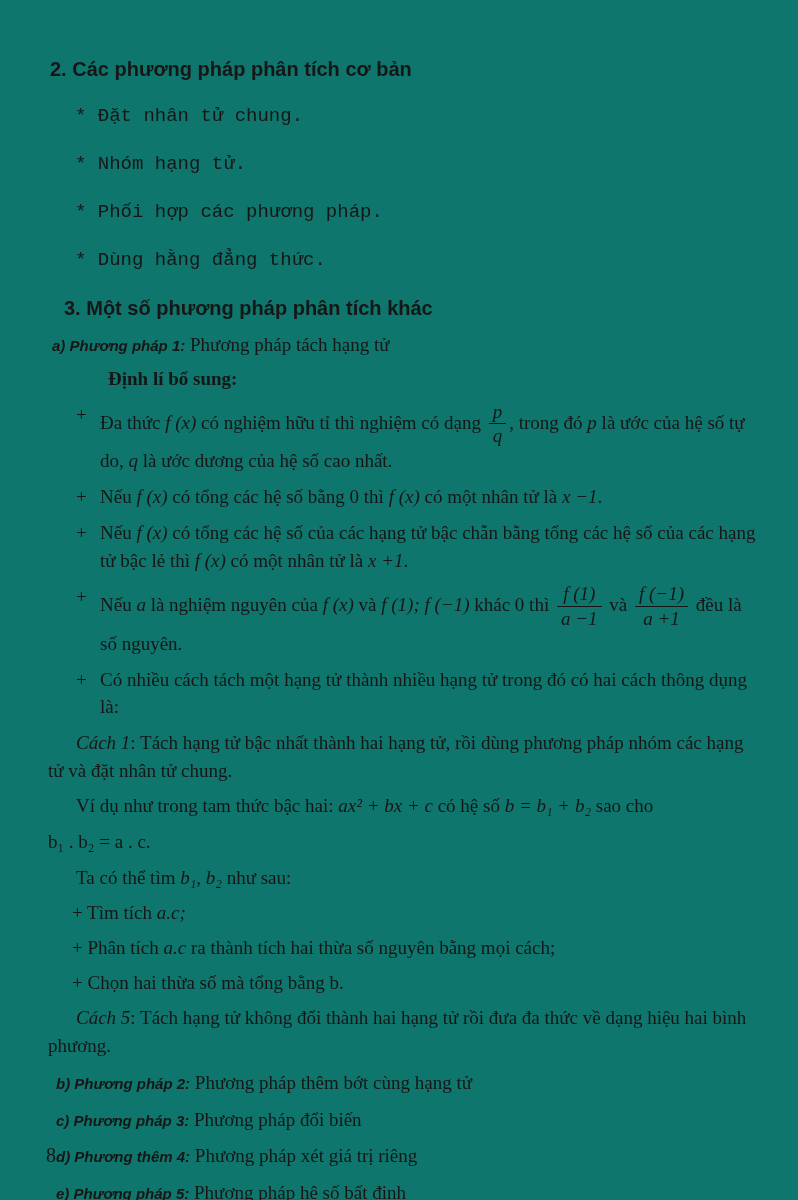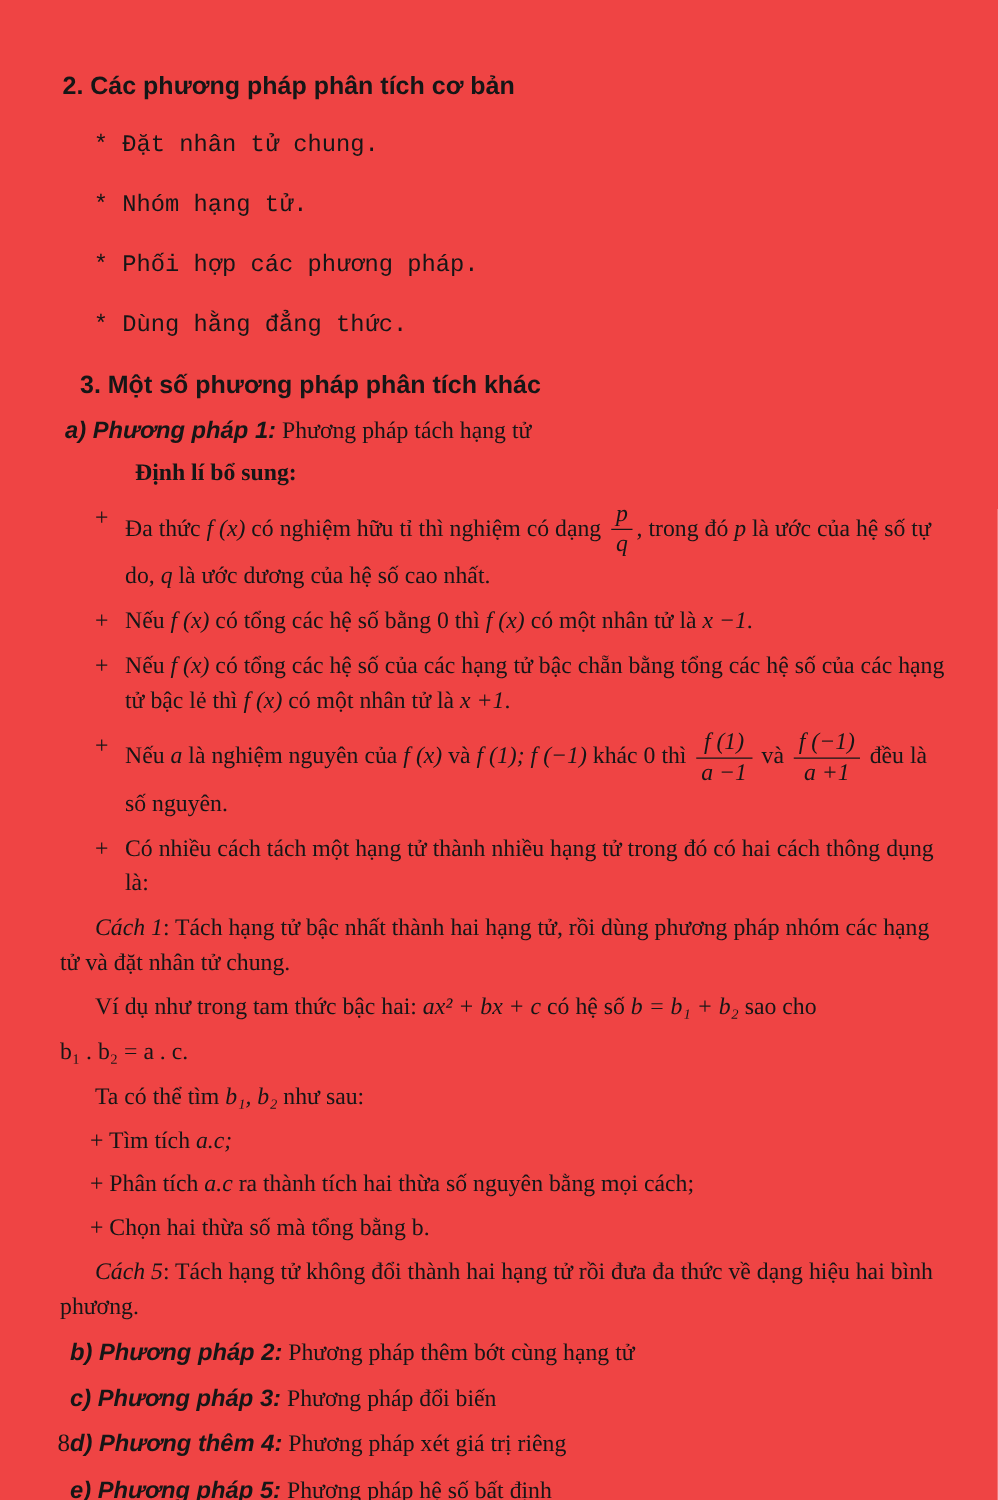--- a/index.html
+++ b/index.html
@@ -1,21 +1,21 @@
 <!DOCTYPE html>
 <html><head>
 <meta charset="utf-8">
 <style>
   html, body { margin: 0; padding: 0; }
   body { background: #ffffff; }
   .page {
     width: 798px;
     height: 1200px;
     margin: 0 auto;
-    background: #ef4444;
+    background: #0f766e;
     position: relative;
     box-sizing: border-box;
     padding: 56px 42px 0 48px;
     font-family: "Liberation Serif", "DejaVu Serif", serif;
     font-size: 19px;
     line-height: 1.47;
     color: #161616;
     overflow: hidden;
   }
   .heading {
@@ -27,21 +27,21 @@
   }
   .h3 { margin-top: 14px; margin-left: 16px; }
   .bullets { margin: 0 0 4px 0; }
   .bullet { padding-left: 27px; margin: 20px 0; font-family: Liberation Mono, monospace; }
   .method-line { margin: 9px 0 2px 8px; }
   .method-line.first { margin-left: 4px; }
   .mlabel {
     font-family: "Liberation Sans", "DejaVu Sans", sans-serif;
     font-weight: bold;
     font-style: italic;
-    font-size: 19px;
+    font-size: 15px;
   }
   .dinhli { font-weight: bold; margin: 6px 0 4px 60px; }
   .plus { position: relative; padding-left: 52px; margin: 8px 0; }
   .plus .marker { position: absolute; left: 28px; top: 0; }
   .math { font-style: italic; text-align: right; }
   .ilabel { font-style: italic; }
   .frac {
     display: inline-block;
     vertical-align: middle;
     text-align: center;

